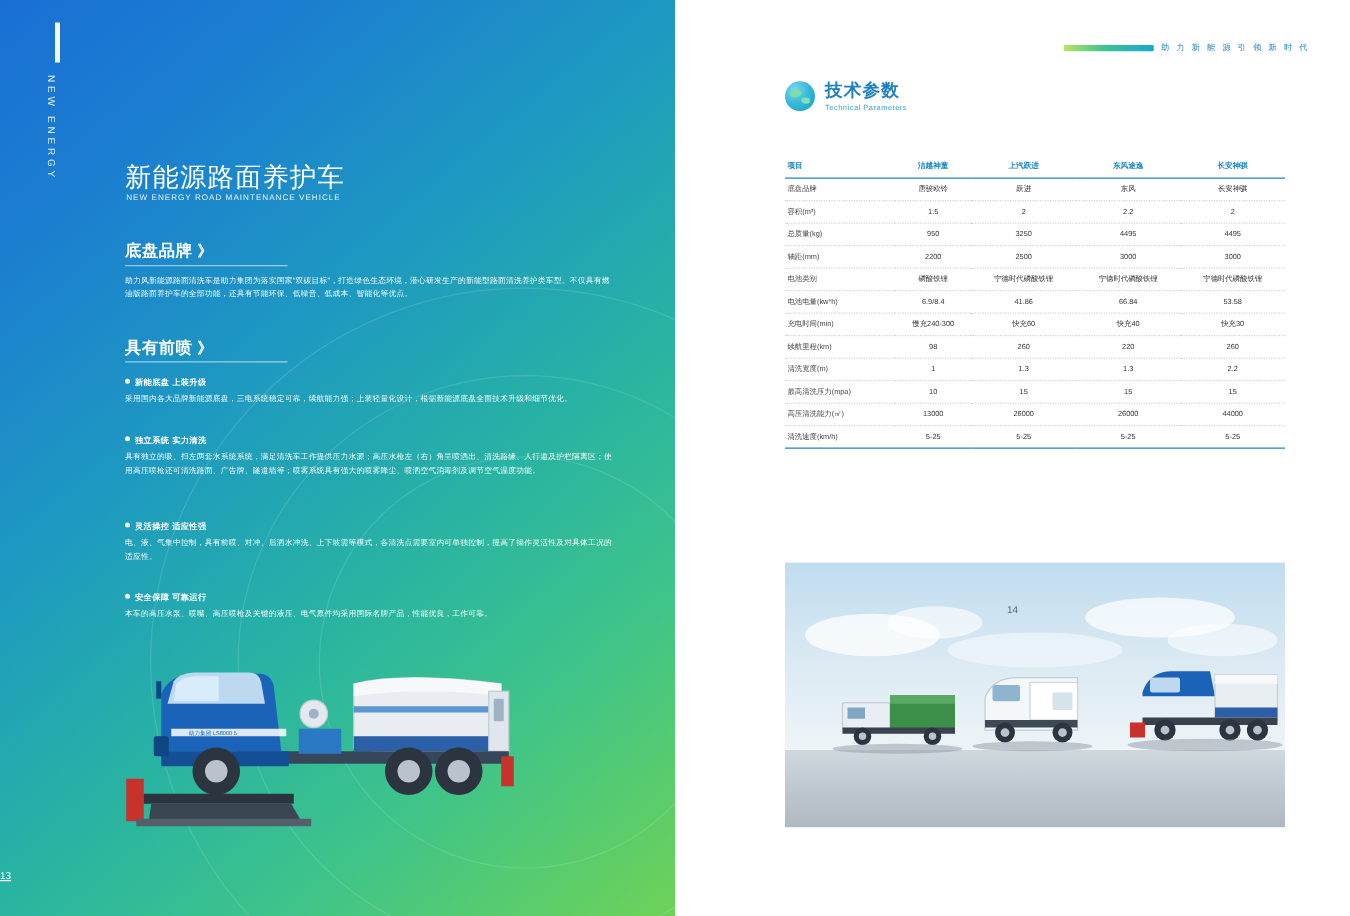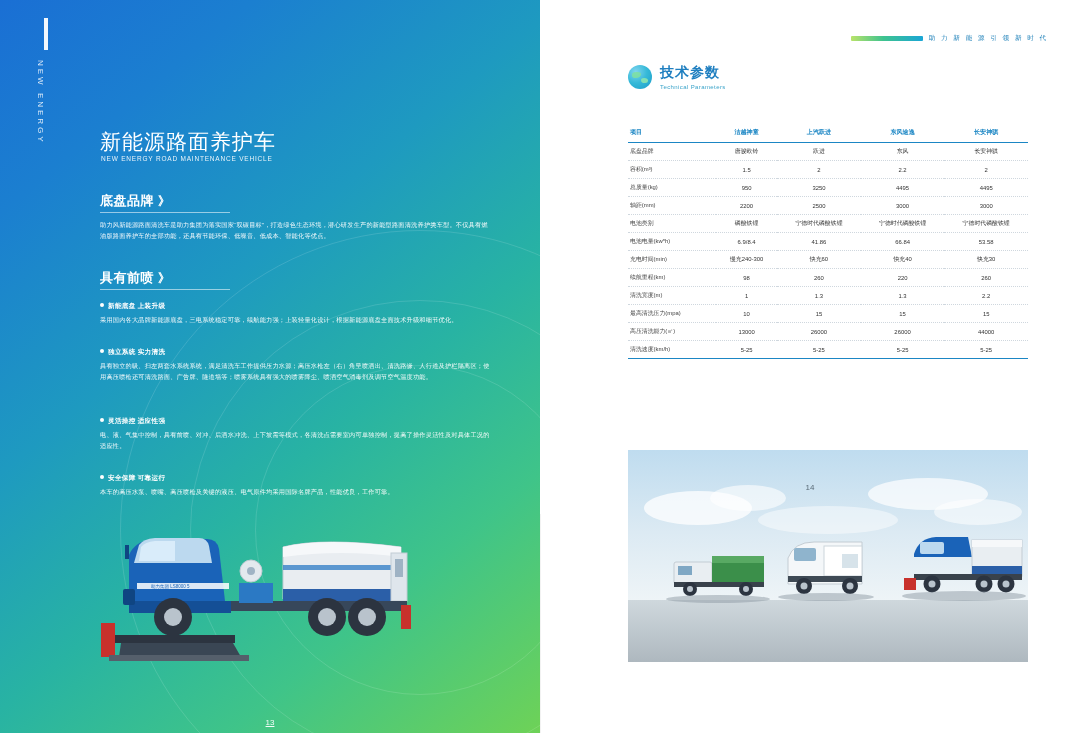--- a/index.html
+++ b/index.html
@@ -85,22 +85,22 @@
     font-size: 6.6px; font-weight: 700;
     letter-spacing: 0.3px;
   }
   .feature-title .dot {
     display: inline-block;
     width: 4px; height: 4px; border-radius: 50%;
     background: #fff; margin-right: 4px;
     vertical-align: 1px;
   }
   .page-num-left {
-    position: absolute; left: 0; right: 0; bottom: 6px;
-    text-align: center; font-size: 8px; color: rgba(255,255,255,0.95); text-decoration: underline;
+    position: absolute; left: 0; right: 0; bottom: 28px;
+    font-size: 8px; color: rgba(255,255,255,0.95); text-decoration: underline;
   }
 
   
   .truck-wrap { position: absolute; left: 95px; top: 505px; width: 420px; height: 180px; }
 
   
   .right-page {
     position: relative;
     width: 540px; height: 514px;
     background: #ffffff;

